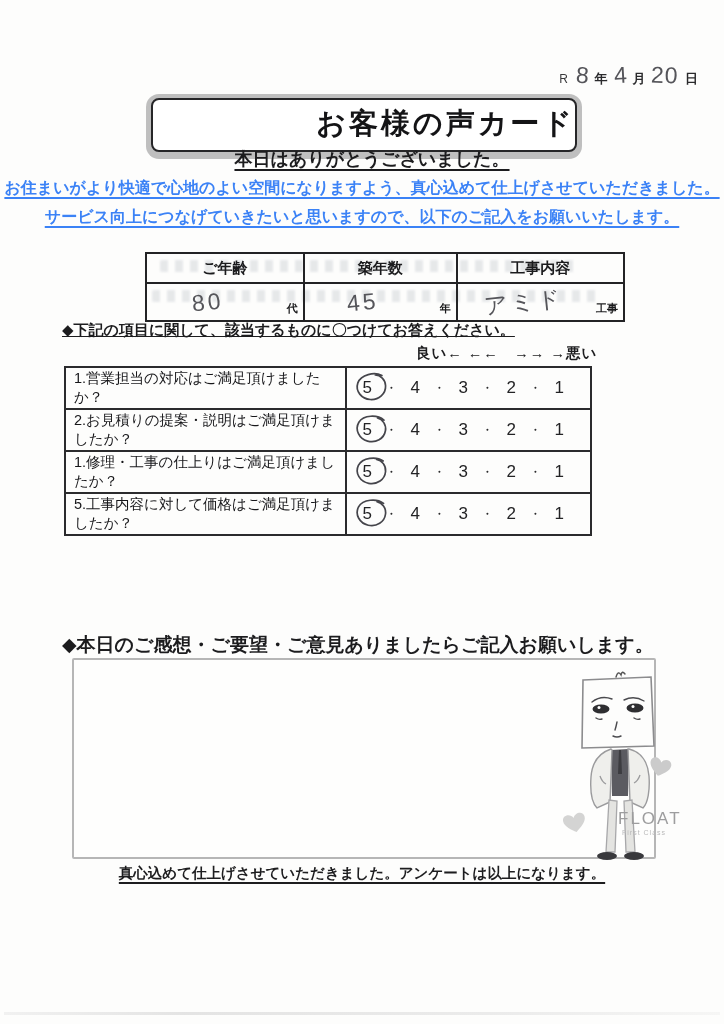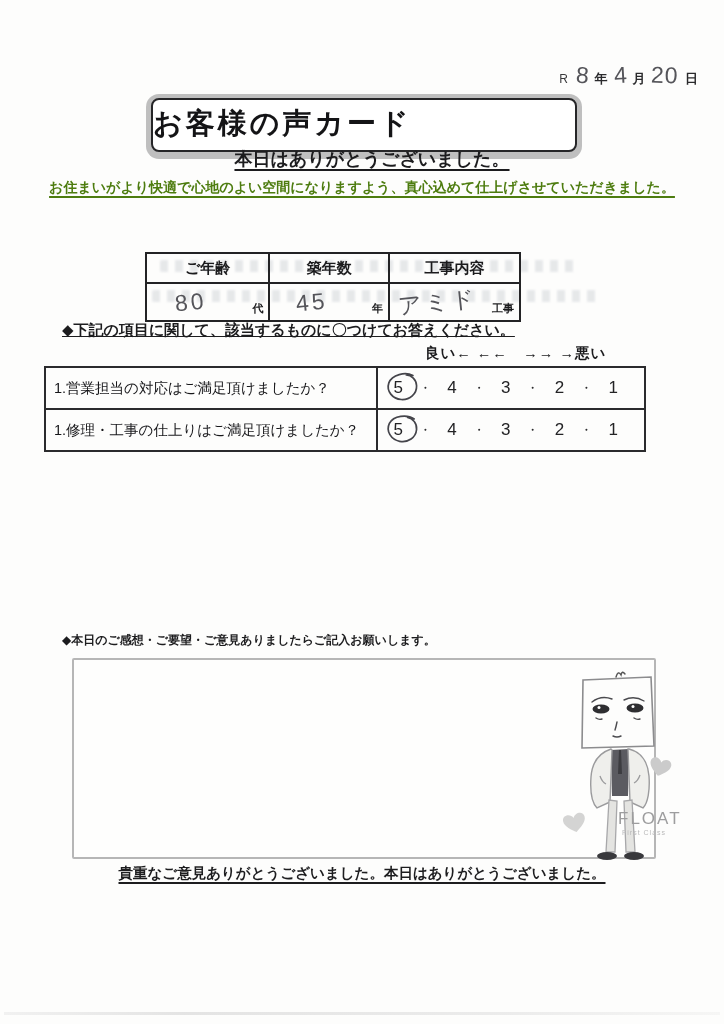--- a/index.html
+++ b/index.html
@@ -17,68 +17,68 @@
   .hand.r1{transform:rotate(4deg);}
   .hand.r2{transform:rotate(-3deg);}
   .hand.r3{transform:rotate(2deg);letter-spacing:1px;}
   
   .title-frame{
     position:absolute;left:146px;top:94px;width:436px;
     background:#bfbfbf;border-radius:13px;padding:4px 5px 7px 5px;box-sizing:border-box;
   }
   .title-box{
     background:#ffffff;border:2.5px solid #262628;border-radius:8px;
-    text-align:left;padding:4px 0 6px 0;
+    text-align:right;padding:4px 0 6px 9px;
   }
   .title-box h1{margin:0;font-size:29px;letter-spacing:3px;font-weight:bold;color:#141416;}
   .subtitle{position:absolute;left:0;top:147px;width:100%;text-align:center;
     font-size:18px;font-weight:bold;margin-left:10px;}
   .u{text-decoration:underline;text-underline-offset:4px;text-decoration-thickness:1.5px;}
   
   .intro{position:absolute;left:0;top:173px;width:100%;text-align:center;
-    font-size:14px;font-weight:bold;line-height:29px;color:#4d7c0f;}
+    font-size:16px;font-weight:bold;line-height:29px;color:#3b82f6;}
   .intro span{display:inline;}
   .intro div{white-space:nowrap;}
   
   .bleed{position:absolute;height:12px;border-radius:2px;filter:blur(1.2px);opacity:.5;
     background:repeating-linear-gradient(90deg,rgba(125,135,150,.35) 0 8px,rgba(125,135,150,0) 8px 15px);}
   .bleed.b1{left:160px;top:260px;width:420px;}
   .bleed.b2{left:152px;top:290px;width:446px;}
   
-  .info-table{position:absolute;left:145px;top:252px;width:376px;border-collapse:collapse;}
+  .info-table{position:absolute;left:145px;top:252px;width:480px;border-collapse:collapse;}
   .info-table th{
     border:2px solid #232325;font-size:15px;font-weight:bold;height:26px;
     background:transparent;color:#1b1b1d;
   }
   .info-table td{border:2px solid #232325;height:34px;position:relative;}
   .info-value{position:absolute;left:0;right:34px;top:0;bottom:0;display:flex;
     align-items:center;justify-content:center;font-size:23px;}
   .info-value .hand{transform:rotate(-6deg);letter-spacing:3px;}
   .info-unit{position:absolute;right:5px;bottom:4px;font-size:11px;font-weight:bold;color:#1b1b1d;}
   
   .survey-instruction{position:absolute;left:62px;top:321px;font-size:15px;font-weight:bold;text-decoration:underline;}
-  .scale-label{position:absolute;left:425px;top:344px;font-size:14.5px;font-weight:bold;letter-spacing:1px;}
-  .survey-table{position:absolute;left:44px;top:366px;width:602px;border-collapse:collapse;}
+  .scale-label{position:absolute;left:416px;top:344px;font-size:14.5px;font-weight:bold;letter-spacing:1px;}
+  .survey-table{position:absolute;left:64px;top:366px;width:528px;border-collapse:collapse;}
   .survey-table td{border:2px solid #2b2b2d;height:40px;}
   .q-cell{width:328px;padding:0 6px 0 8px;font-size:14.5px;color:#17171a;}
   .r-cell{width:272px;padding:0;}
   .rating-flex{display:flex;align-items:center;justify-content:space-between;
     padding:0 26px 0 16px;height:100%;font-size:17px;color:#232325;}
   .rating-flex .dot{font-size:12px;color:#2c2c2e;}
   .sel{position:relative;display:inline-block;}
   .sel .rn{font-style:normal;}
   .hand-circle{position:absolute;left:-10px;top:-8px;width:36px;height:33px;pointer-events:none;}
   tr.sr0 .hand-circle{transform:rotate(-5deg);}
   tr.sr1 .hand-circle{transform:rotate(7deg);}
   tr.sr2 .hand-circle{transform:rotate(2deg);}
   tr.sr3 .hand-circle{transform:rotate(-8deg) scale(1.05);}
   tr.sr4 .hand-circle{transform:rotate(4deg);}
   tr.sr5 .hand-circle{transform:rotate(-2deg) scale(1.03);}
   
-  .comments-heading{position:absolute;left:62px;top:632px;font-size:12px;font-weight:bold;}
+  .comments-heading{position:absolute;left:62px;top:632px;font-size:19px;font-weight:bold;}
   .comments-box{position:absolute;left:72px;top:658px;width:580px;height:197px;
     border:2px solid #b6b6b6;border-radius:2px;background:#fefefd;}
   
   .mascot{position:absolute;left:556px;top:664px;width:156px;height:208px;}
   
   .footer{position:absolute;left:0;top:857px;width:100%;text-align:center;
     font-size:14.5px;font-weight:bold;line-height:32px;color:#1d1d1f;}
   
   .scan-edge{position:absolute;left:4px;top:1012px;width:716px;height:3px;opacity:.7;
     background:linear-gradient(90deg,#ececec, #d9d9d9 25%, #e4e4e4 70%, #f3f3f2);}
@@ -102,20 +102,21 @@
     <div class="title-box">
       <h1>お客様の声カード</h1>
     </div>
   </div>
   <div class="subtitle">
     <span class="u">本日はありがとうございました。</span>
   </div>
 
   <div class="intro">
     <div><span class="u">お住まいがより快適で心地のよい空間になりますよう、真心込めて仕上げさせていただきました。</span></div>
+    <div><span class="u">サービス向上につなげていきたいと思いますので、以下のご記入をお願いいたします。</span></div>
   </div>
 
   <div class="bleed b1"></div>
   <div class="bleed b2"></div>
 
   <table class="info-table">
     <tbody>
         <tr>
       <th style="width:33%">ご年齢</th>
       <th style="width:32%">築年数</th>
@@ -166,24 +167,23 @@
           <span class="dot">・</span>
           <span class="num">3</span>
           <span class="dot">・</span>
           <span class="num">2</span>
           <span class="dot">・</span>
           <span class="num">1</span>
         </div>
       </td>
     </tr>
 
-
-    <tr class="sr2">
+    <tr class="sr1">
       <td class="q-cell">
-        <span class="q-text">1.修理・工事の仕上りはご満足頂けましたか？</span>
+        <span class="q-text">2.お見積りの提案・説明はご満足頂けましたか？</span>
       </td>
       <td class="r-cell">
         <div class="rating-flex">
           <span class="sel">
             <svg class="hand-circle" viewBox="0 0 38 34" aria-hidden="true">
               <path d="M31.5,6.5 C24,1.5 9.5,3.5 5.5,12 C1.8,20.5 8,29.2 17,30.6 C26,32 34,26 34.4,17.5 C34.8,11 30,6 24.5,5.2" fill="none" stroke="#45454b" stroke-width="1.8" stroke-linecap="round"></path>
             </svg>
             <i class="rn">5</i>
           </span>
           <span class="dot">・</span>
@@ -191,21 +191,68 @@
           <span class="dot">・</span>
           <span class="num">3</span>
           <span class="dot">・</span>
           <span class="num">2</span>
           <span class="dot">・</span>
           <span class="num">1</span>
         </div>
       </td>
     </tr>
 
-
+    <tr class="sr2">
+      <td class="q-cell">
+        <span class="q-text">1.修理・工事の仕上りはご満足頂けましたか？</span>
+      </td>
+      <td class="r-cell">
+        <div class="rating-flex">
+          <span class="sel">
+            <svg class="hand-circle" viewBox="0 0 38 34" aria-hidden="true">
+              <path d="M31.5,6.5 C24,1.5 9.5,3.5 5.5,12 C1.8,20.5 8,29.2 17,30.6 C26,32 34,26 34.4,17.5 C34.8,11 30,6 24.5,5.2" fill="none" stroke="#45454b" stroke-width="1.8" stroke-linecap="round"></path>
+            </svg>
+            <i class="rn">5</i>
+          </span>
+          <span class="dot">・</span>
+          <span class="num">4</span>
+          <span class="dot">・</span>
+          <span class="num">3</span>
+          <span class="dot">・</span>
+          <span class="num">2</span>
+          <span class="dot">・</span>
+          <span class="num">1</span>
+        </div>
+      </td>
+    </tr>
+
+
+    <tr class="sr4">
+      <td class="q-cell">
+        <span class="q-text">5.工事内容に対して価格はご満足頂けましたか？</span>
+      </td>
+      <td class="r-cell">
+        <div class="rating-flex">
+          <span class="sel">
+            <svg class="hand-circle" viewBox="0 0 38 34" aria-hidden="true">
+              <path d="M31.5,6.5 C24,1.5 9.5,3.5 5.5,12 C1.8,20.5 8,29.2 17,30.6 C26,32 34,26 34.4,17.5 C34.8,11 30,6 24.5,5.2" fill="none" stroke="#45454b" stroke-width="1.8" stroke-linecap="round"></path>
+            </svg>
+            <i class="rn">5</i>
+          </span>
+          <span class="dot">・</span>
+          <span class="num">4</span>
+          <span class="dot">・</span>
+          <span class="num">3</span>
+          <span class="dot">・</span>
+          <span class="num">2</span>
+          <span class="dot">・</span>
+          <span class="num">1</span>
+        </div>
+      </td>
+    </tr>
 
   </tbody>
   </table>
 
   <div class="comments-heading">◆本日のご感想・ご要望・ご意見ありましたらご記入お願いします。</div>
   <div class="comments-box"></div>
 
   <svg class="mascot" viewBox="0 0 156 208" aria-hidden="true">
 
     <g stroke="#8c8c8e" stroke-width="1.6" fill="#fdfdfc">
@@ -242,17 +289,17 @@
     </g>
 
     <path transform="translate(96,92) rotate(14) scale(1.05)" d="M10,4 C8,-1 0,-1 0,5 C0,10 6,14 10,17 C14,14 20,10 20,5 C20,-1 12,-1 10,4 Z" fill="#cbcbcb"></path>
     <path transform="translate(6,152) rotate(-12) scale(1.1)" d="M10,4 C8,-1 0,-1 0,5 C0,10 6,14 10,17 C14,14 20,10 20,5 C20,-1 12,-1 10,4 Z" fill="#d4d4d3"></path>
 
     <text x="62" y="160" font-size="17" fill="#9d9d9e" font-family="Liberation Sans, sans-serif" letter-spacing="2">FLOAT</text>
     <text x="66" y="171" font-size="7" fill="#b9b9ba" font-family="Liberation Sans, sans-serif" letter-spacing="1">First Class</text>
   </svg>
 
   <div class="footer">
-    <div><span class="u">貴重なご意見ありがとうございました。本日はありがとうございました。</span></div>
+    <div><span class="u">真心込めて仕上げさせていただきました。アンケートは以上になります。</span></div>
   </div>
 
   <div class="scan-edge"></div>
 </div>
 
 </body></html>

